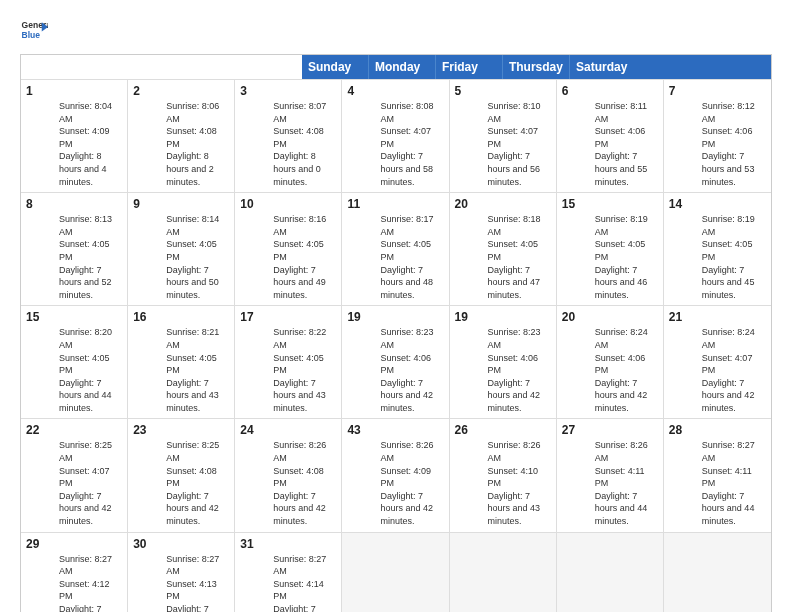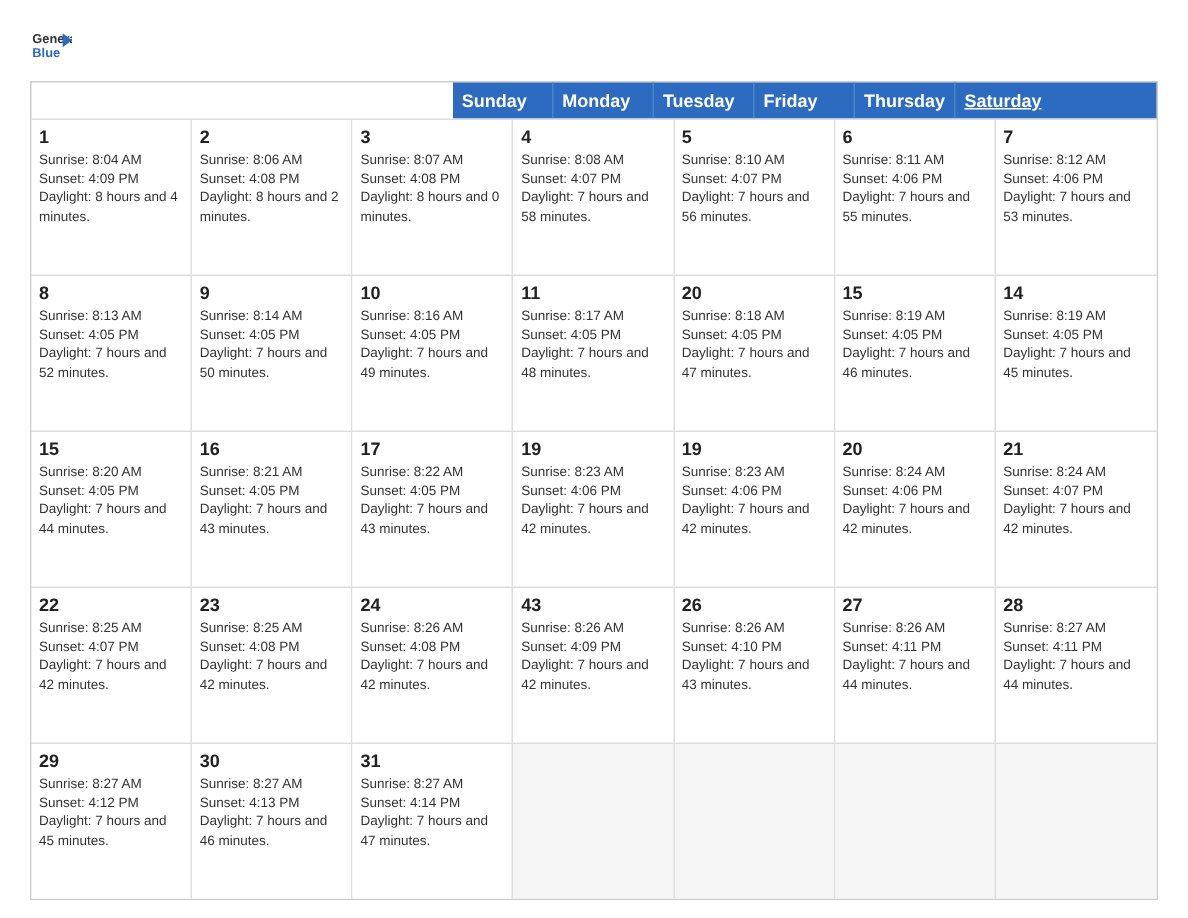--- a/index.html
+++ b/index.html
@@ -56,21 +56,21 @@
       grid-template-columns: repeat(7, 1fr);
       background: #2c6bbf;
     }
     .cal-header-cell {
       color: #fff;
       font-weight: bold;
       font-size: 12px;
       padding: 5px 6px;
       border-right: 1px solid #4a85cc;
     }
-    .cal-header-cell:last-child { border-right: none; text-decoration: underline; }
+    .cal-header-cell:last-child { border-right: none; }
     .cal-body {
       flex: 1;
       display: flex;
       flex-direction: column;
     }
     .cal-row {
       display: grid;
       grid-template-columns: repeat(7, 1fr);
       flex: 1;
       border-top: 1px solid #ddd;
@@ -89,20 +89,21 @@
       font-size: 12px;
       font-weight: bold;
       color: #222;
       display: block;
       margin-bottom: 2px;
     }
     .cell-text {
       font-size: 9px;
       color: #333;
       line-height: 1.4;
+      margin-left: 33px;
     }
   </style>
 </head>
 <body>
 
 <div class="page">
   <div class="header">
     <div class="logo">
       <svg class="logo-icon" viewBox="0 0 36 36">
         <text x="2" y="16" font-size="11" font-weight="bold" fill="#333">General</text>
@@ -113,21 +114,20 @@
     <div class="title-block">
       <div class="main-title"></div>
       <div class="subtitle"></div>
     </div>
   </div>
 
   <div class="calendar">
     <div class="cal-header" id="cal-header">
         <div class="cal-header-cell">Sunday</div>
         <div class="cal-header-cell">Monday</div>
-        <div class="cal-header-cell">Tuesday</div>
         <div class="cal-header-cell">Friday</div>
         <div class="cal-header-cell">Thursday</div>
         <div class="cal-header-cell">Saturday</div>
       </div>
     <div class="cal-body" id="cal-body">
         <div class="cal-row">
           <div class="cal-cell">
             <span class="day-num">1</span>
             <div class="cell-text">Sunrise: 8:04 AM<br>Sunset: 4:09 PM<br>Daylight: 8 hours and 4 minutes.</div>
           </div>

